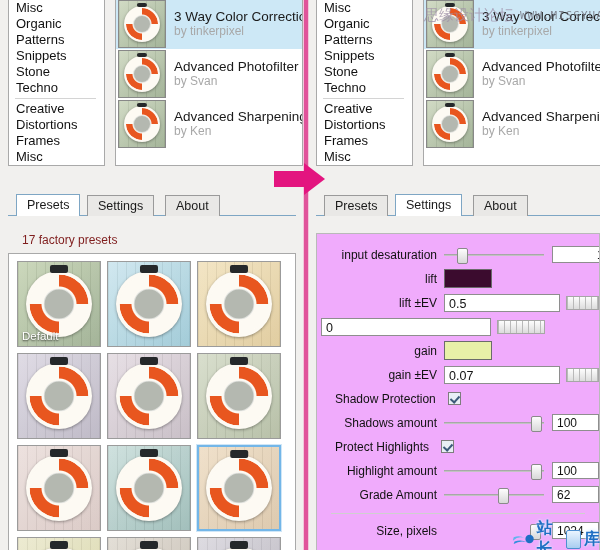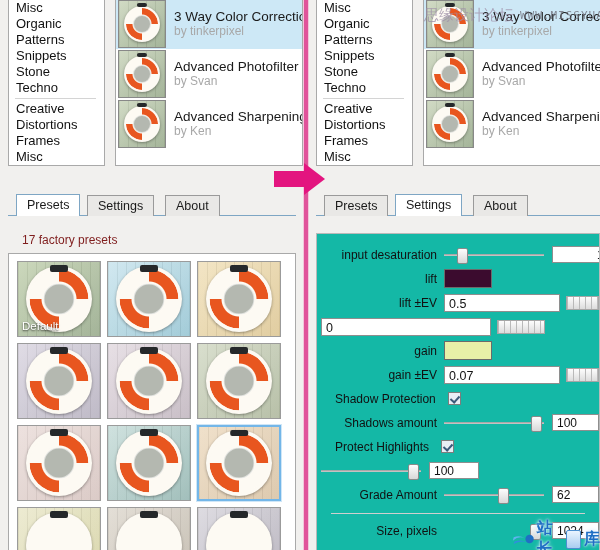--- a/index.html
+++ b/index.html
@@ -49,29 +49,29 @@
   .tabstrip .line{position:absolute;left:0;right:0;bottom:0;height:1px;background:#7ea6c4;}
   .tab{position:absolute;bottom:0;height:21px;line-height:20px;padding:0 10px;font-size:12.5px;
        background:#e9e8e6;border:1px solid #9a9a9a;border-bottom:none;color:#1a1a1a;box-sizing:border-box;}
   .tab.active{background:#ffffff;border-color:#7ea6c4;height:22px;line-height:21px;z-index:3;}
 
   
   #presets-head{position:absolute;left:22px;top:233px;font-size:12px;color:#7f1d1d;}
   #presets-grid{position:absolute;left:8px;top:253px;width:288px;height:297px;
                 background:#ffffff;border:1px solid #a9a9a9;border-bottom:none;box-sizing:border-box;
                 padding:7px 0 0 8px;overflow:hidden;}
-  .pcell{width:84px;height:76px;float:left;margin:0 6px 6px 0;border:1px solid #9b9b9b;
+  .pcell{width:84px;height:86px;float:left;margin:0 6px 6px 0;border:1px solid #9b9b9b;
          position:relative;overflow:hidden;box-sizing:border-box;}
   .pcell.sel{border:2px solid #73b6e8;outline:1px solid #cfe6f7;}
   .pcell .lbl{position:absolute;left:4px;bottom:4px;color:#fff;font-size:11.5px;
               text-shadow:0 1px 2px rgba(0,0,0,.75);}
 
   
   #settings-box{position:absolute;left:8px;top:233px;width:284px;height:317px;
-                background:#14b8a6;border:1px solid #b9b9b9;border-bottom:none;box-sizing:border-box;
+                background:#f0abfc;border:1px solid #b9b9b9;border-bottom:none;box-sizing:border-box;
                 padding:10px 0 0 0;overflow:hidden;}
   .row{height:21px;display:flex;align-items:center;margin-bottom:3px;padding-left:4px;}
   .lab{width:116px;text-align:right;padding-right:7px;font-size:12px;color:#111;flex:0 0 auto;white-space:nowrap;}
   .lab.left{text-align:left;width:auto;padding-right:6px;padding-left:14px;}
   .slider{position:relative;width:100px;height:16px;flex:0 0 auto;}
   .slider .trk{position:absolute;left:0;right:0;top:7px;height:2px;
        background:linear-gradient(to bottom,#9a9a9a,#cfcfcf);}
   .slider .thumb{position:absolute;top:1px;width:9px;height:14px;border-radius:2px;
        background:linear-gradient(to bottom,#fdfdfd,#d8d8d8);border:1px solid #8a8a8a;}
   .numbox{height:17px;line-height:17px;background:#fff;border:1px solid #8e8e8e;
@@ -419,20 +419,21 @@
           <div class="trk"></div>
           <div class="thumb" style="left:87%"></div>
         </div>
         <div class="numbox mid" style="margin-left: 8px;">100</div>
       </div>
       <div class="row">
         <div class="lab left">Protect Highlights</div>
         <div class="chk"></div>
       </div>
       <div class="row">
+        <div class="lab">Highlight amount</div>
         <div class="slider">
           <div class="trk"></div>
           <div class="thumb" style="left:87%"></div>
         </div>
         <div class="numbox mid" style="margin-left: 8px;">100</div>
       </div>
       <div class="row">
         <div class="lab">Grade Amount</div>
         <div class="slider">
           <div class="trk"></div>

